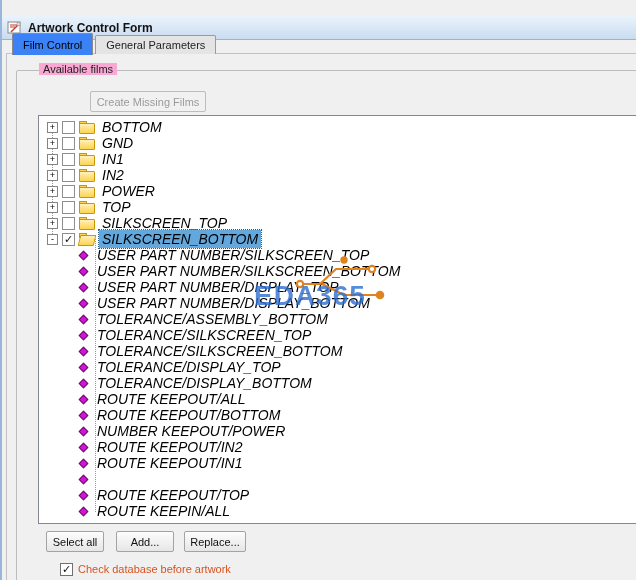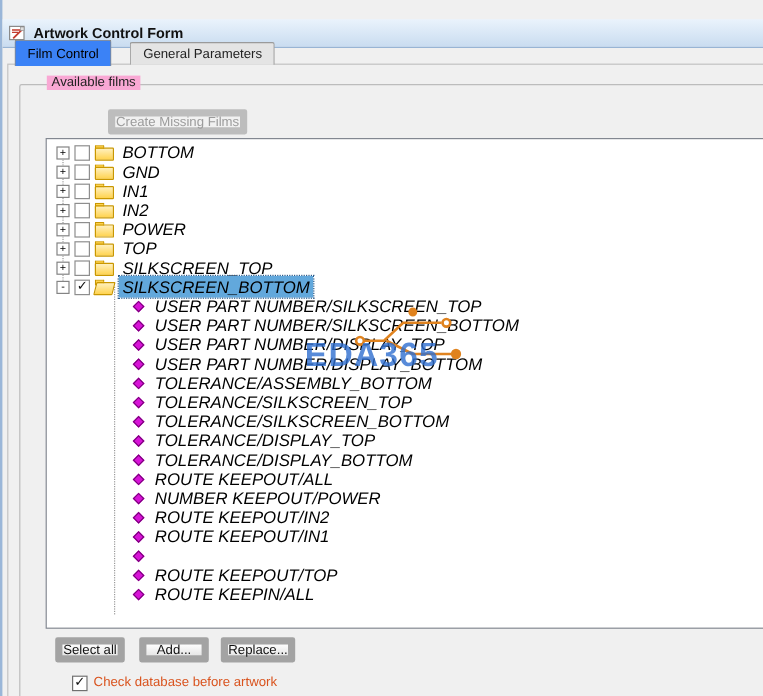--- a/index.html
+++ b/index.html
@@ -19,53 +19,53 @@
   .appicon{width:15px;height:15px;margin-right:6px;flex:none;}
   .title-text{font-size:12px;font-weight:bold;color:#111;}
   
   .tabstrip{position:absolute;left:10px;top:30px;height:24px;display:flex;align-items:flex-end;z-index:3;}
   .tab{
     font-size:11px;padding:0 10px;display:flex;align-items:center;justify-content:center;
     border:1px solid #9a9a9a;border-bottom:none;border-radius:2px 2px 0 0;margin-right:2px;
     cursor:default;white-space:nowrap;
   }
   .tab.active{height:22px;background:#3b82f6;position:relative;z-index:4;margin-bottom:-1px;border-color:#8a8a8a;}
-  .tab.inactive{height:19px;background:#e4e4e4;color:#222;margin-left:13px;}
+  .tab.inactive{height:19px;background:#e4e4e4;color:#222;}
   .tabpanel{
     position:absolute;left:4px;top:53px;width:640px;height:540px;
     border:1px solid #c2c2c2;background:#f0f0f0;
   }
   
   .groupbox{
     position:absolute;left:14px;top:70px;width:640px;height:520px;
     border:1px solid #bcbcbc;border-radius:2px;
   }
   .group-label{
     position:absolute;left:22px;top:-8px;background:#f9a8d4;padding:0 4px;
     font-size:11px;color:#222;
   }
   
   .btn{
     position:absolute;height:21px;font-size:11px;color:#111;text-align:center;
-    background:linear-gradient(#fdfdfd,#e6e6e6);border:6px solid #a3a3a3;border-radius:2px;
+    background:linear-gradient(#fdfdfd,#e6e6e6);border:1px solid #a3a3a3;border-radius:2px;
     display:flex;align-items:center;justify-content:center;white-space:nowrap;
   }
   .btn.disabled{color:#9b9b9b;background:#f1f1f1;border-color:#bdbdbd;}
   
   .treebox{
     position:absolute;left:36px;top:115px;width:600px;height:409px;
     background:#fff;border:1px solid #828790;overflow:hidden;
   }
   .tree-rows{position:relative;padding-top:3px;}
   .vline{position:absolute;width:0;border-left:1px dotted #9a9a9a;}
   .vline.root{left:13px;top:11px;height:113px;}
   .vline.child{left:56px;top:123px;height:273px;}
   .trow{height:16px;display:flex;align-items:center;position:relative;z-index:2;}
   .trow.root{padding-left:8px;}
-  .trow.child{padding-left:72px;}
+  .trow.child{padding-left:40px;}
   .expbox{
     width:11px;height:11px;flex:none;background:#fff;border:1px solid #848484;
     font-size:9px;line-height:9px;text-align:center;color:#000;margin-right:4px;
   }
   .tchk{
     width:13px;height:13px;flex:none;background:#fff;border:1px solid #8e8e8e;
     font-size:11px;line-height:11px;text-align:center;color:#111;margin-right:4px;
   }
   .ficon{width:16px;height:12px;position:relative;flex:none;margin-right:4px;}
   .ficon::before{
@@ -207,20 +207,24 @@
         <span class="dmnd"></span>
         <span class="tlabel">TOLERANCE/DISPLAY_TOP</span>
       </div>
       <div class="trow child">
         <span class="dmnd"></span>
         <span class="tlabel">TOLERANCE/DISPLAY_BOTTOM</span>
       </div>
       <div class="trow child">
         <span class="dmnd"></span>
         <span class="tlabel">ROUTE KEEPOUT/ALL</span>
+      </div>
+      <div class="trow child">
+        <span class="dmnd"></span>
+        <span class="tlabel">ROUTE KEEPOUT/BOTTOM</span>
       </div>
       <div class="trow child">
         <span class="dmnd"></span>
         <span class="tlabel">NUMBER KEEPOUT/POWER</span>
       </div>
       <div class="trow child">
         <span class="dmnd"></span>
         <span class="tlabel">ROUTE KEEPOUT/IN2</span>
       </div>
       <div class="trow child">

